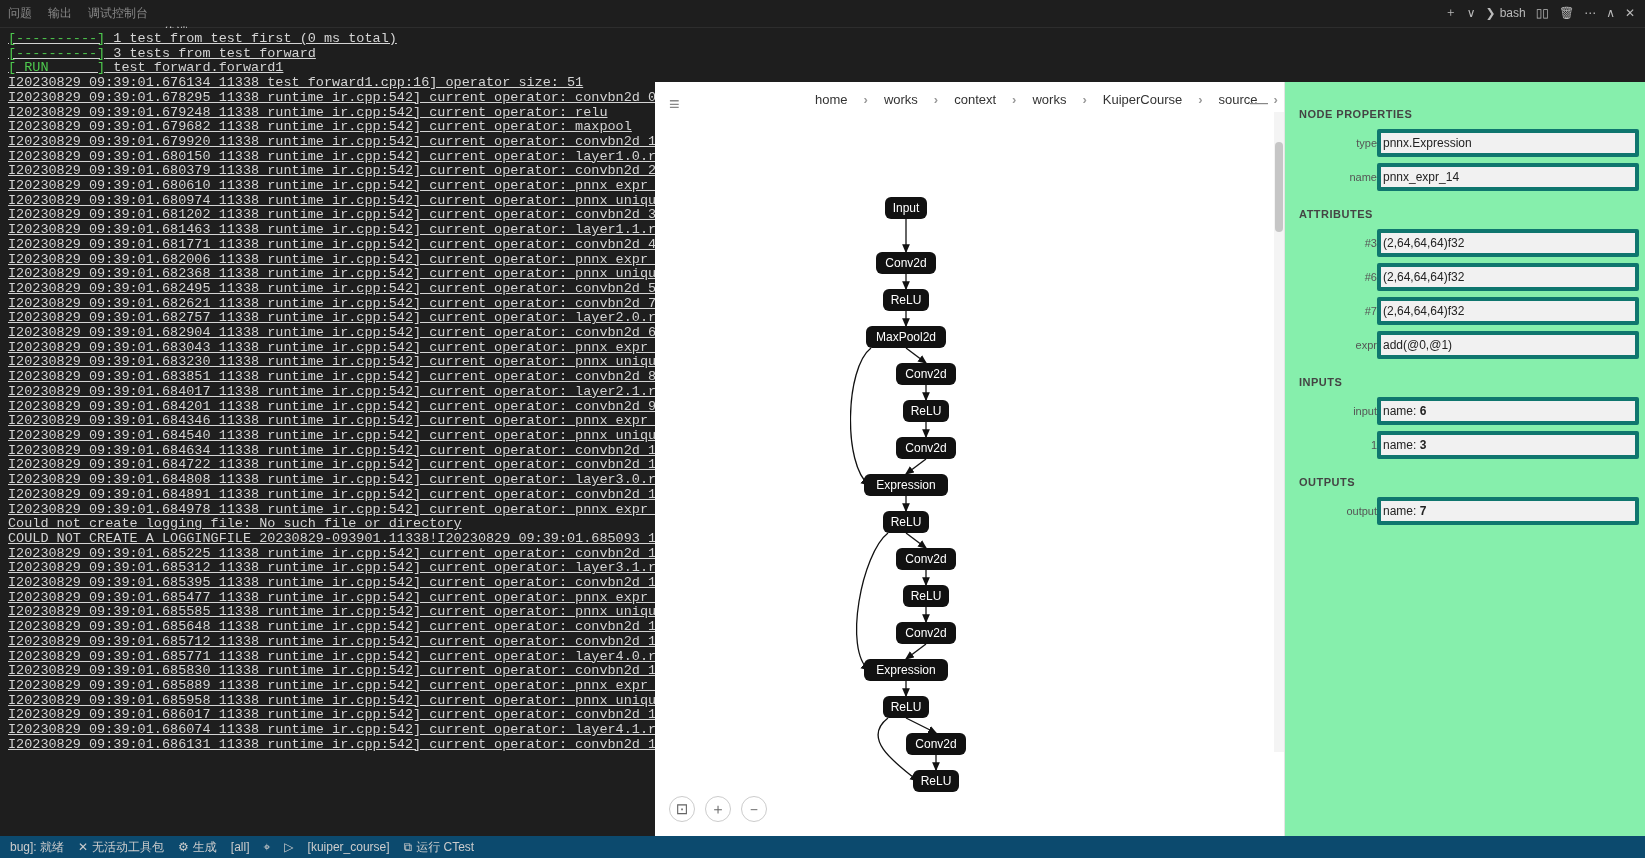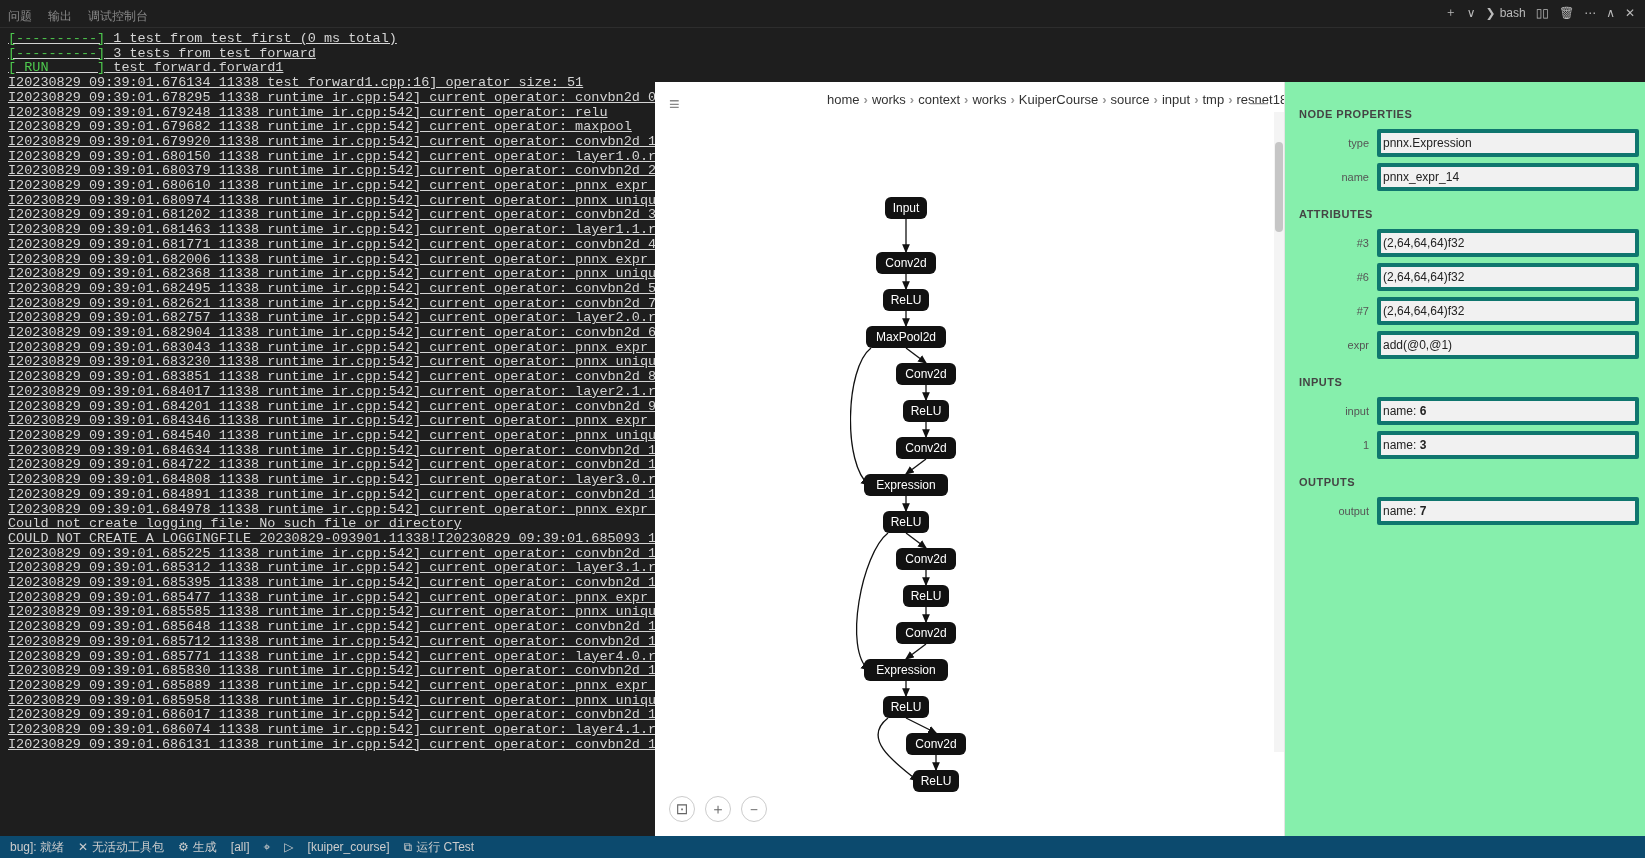--- a/index.html
+++ b/index.html
@@ -3,23 +3,23 @@
 <meta charset="utf-8">
 <style>
 * { margin: 0; padding: 0; box-sizing: border-box; }
 body {
   width: 1645px; height: 858px;
   background: #1e1e1e; color: #cccccc;
   font-family: "Segoe UI", "Microsoft YaHei", sans-serif;
   font-size: 13px; overflow: hidden; position: relative;
 }
 .top-tabs {
-  height: 28px; display: flex; 
+  height: 28px; display: flex; align-items: center;
   background: #1e1e1e; border-bottom: 1px solid #2d2d2d;
-  padding: 8px 8px; gap: 16px;
+  padding: 0 8px; gap: 16px;
 }
 .top-tabs .tab { color: #888; cursor: pointer; font-size: 12px; }
 .top-tabs .tab.active { color: #ddd; border-bottom: 1px solid #fca5a5; padding-bottom: 2px; margin-top: 40px; }
 .top-right { position: absolute; right: 10px; top: 4px; display: flex; align-items: center; gap: 10px; color: #bbb; font-size: 12px; }
 .top-right .icon { cursor: pointer; }
 .terminal {
   position: absolute; left: 0; top: 28px; width: 655px; height: 740px;
   background: #1e1e1e; overflow: hidden;
   font-family: "Consolas", "Courier New", monospace;
   font-size: 13.5px; line-height: 14.7px;
@@ -36,22 +36,22 @@
 .status-bar .item { display: flex; align-items: center; gap: 4px; cursor: pointer; }
 .right-panel {
   position: absolute; left: 655px; top: 82px; width: 990px; height: 754px;
   background: #ffffff; color: #222; display: flex;
 }
 .graph-area {
   flex: 1; position: relative; background: #fff; border-right: 1px solid #e4e4e4;
   overflow: hidden;
 }
 .breadcrumbs {
-  position: absolute; top: 10px; left: 172px; right: 20px;
-  display: flex; align-items: center; gap: 4px;
+  position: absolute; top: 10px; left: 160px; right: 20px;
+  display: flex; align-items: center; gap: 16px;
   font-size: 13px; color: #555;
 }
 .breadcrumbs .crumb { color: #333; cursor: pointer; }
 .breadcrumbs .sep { color: #999; font-weight: bold; }
 .hamburger {
   position: absolute; top: 12px; left: 14px; cursor: pointer;
   font-size: 18px; color: #888;
 }
 .minimize-btn {
   position: absolute; top: 10px; right: 16px;
@@ -69,21 +69,21 @@
 }
 .props-panel h3 {
   font-size: 11px; font-weight: bold; color: #444;
   letter-spacing: 0.5px; padding: 6px 14px; margin-top: 8px;
 }
 .prop-row {
   display: flex; align-items: center; padding: 3px 0;
 }
 .prop-label {
   width: 92px; text-align: right; color: #555;
-  font-size: 11px; padding-right: 8px;
+  font-size: 11px; 
 }
 .prop-value {
   flex: 1; background: #f1f1f1; border: 4px solid #0f766e;
   margin-right: 6px; padding: 3px 2px; font-size: 12px; color: #222;
   border-radius: 2px;
 }
 .bottom-tools {
   position: absolute; left: 14px; bottom: 14px;
   display: flex; gap: 10px;
 }

